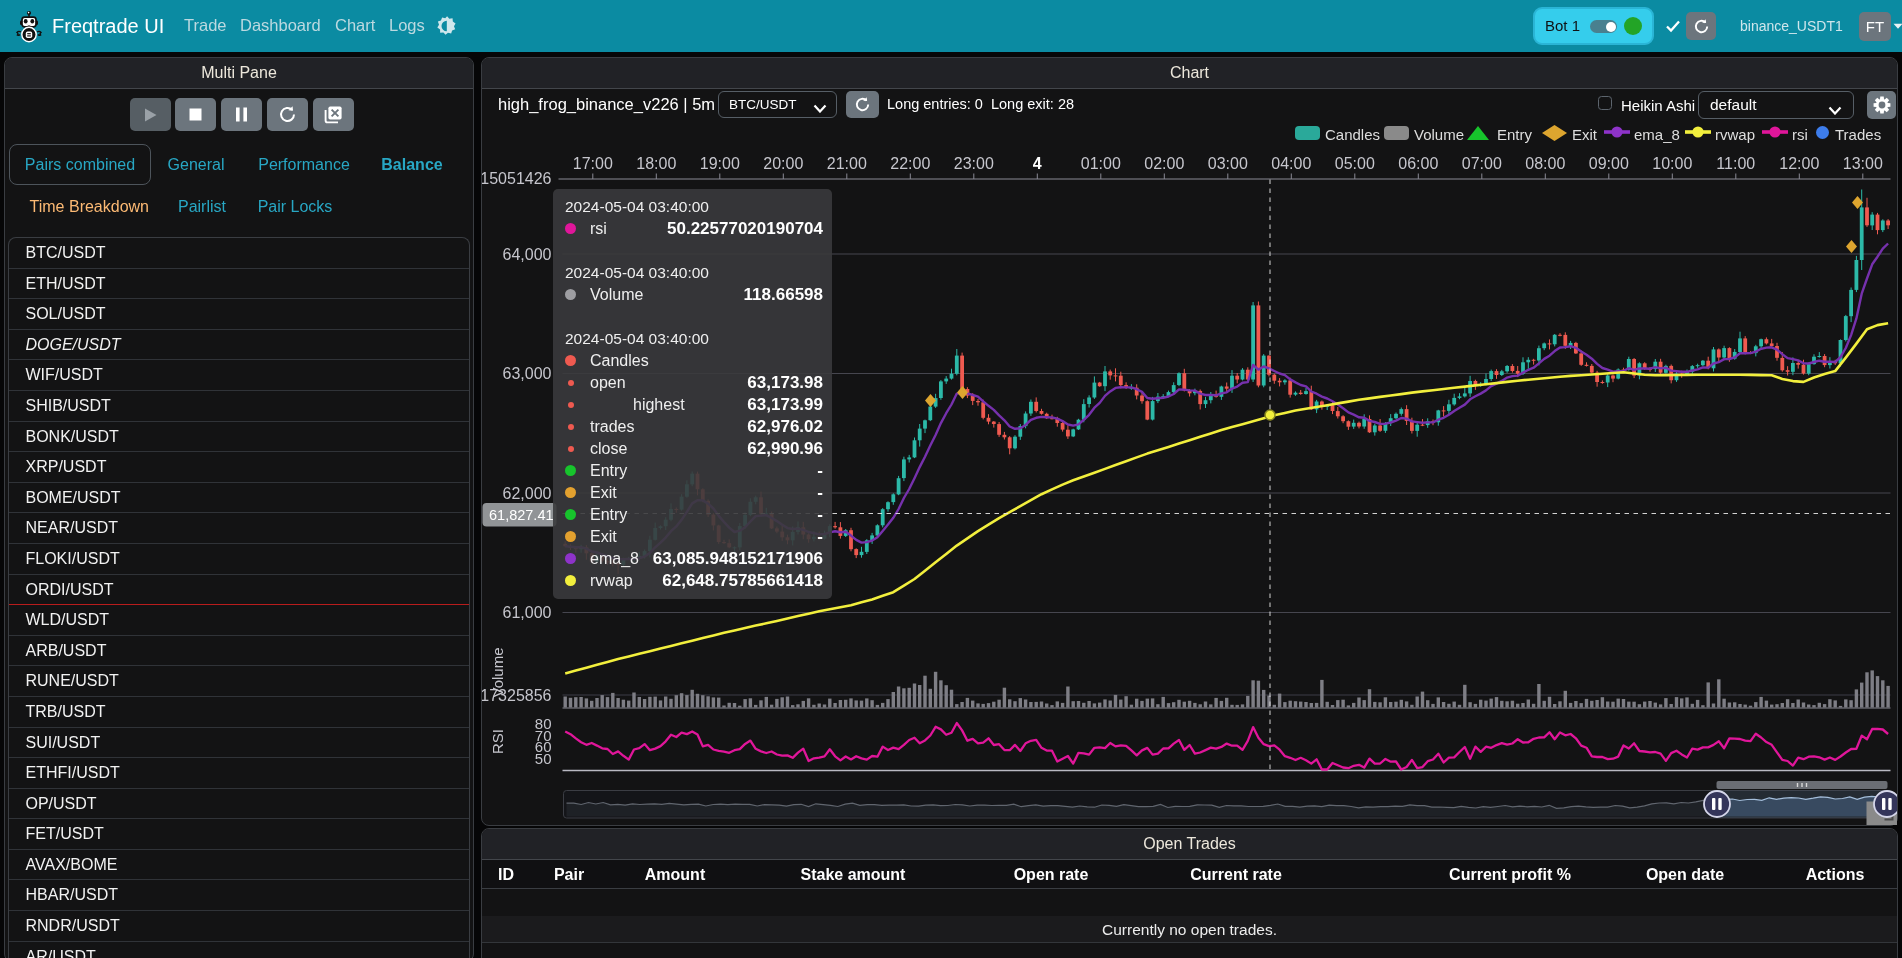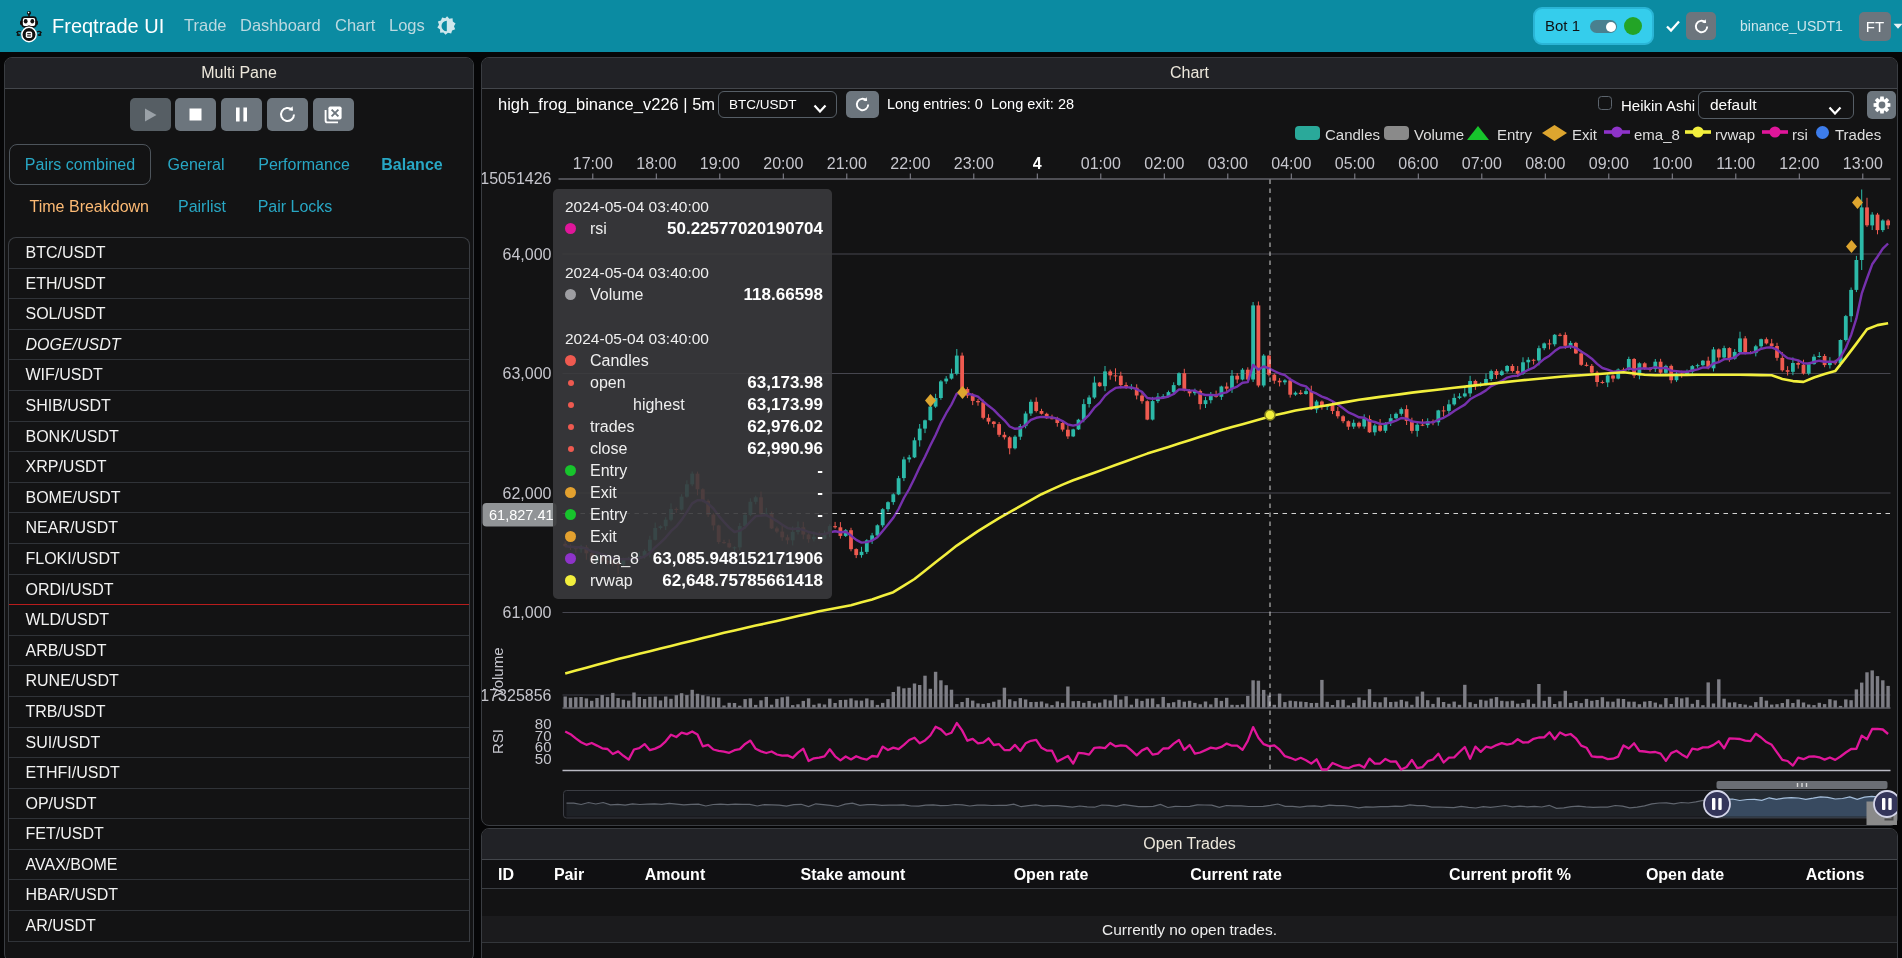--- a/index.html
+++ b/index.html
@@ -121,20 +121,21 @@
       <div style="height:30.6px;line-height:30.2px;padding-left:17px;border-bottom:1px solid #303338;font-size:16px;color:#f2f2f2;">WLD/USDT</div>
       <div style="height:30.6px;line-height:30.2px;padding-left:17px;border-bottom:1px solid #303338;font-size:16px;color:#f2f2f2;">ARB/USDT</div>
       <div style="height:30.6px;line-height:30.2px;padding-left:17px;border-bottom:1px solid #303338;font-size:16px;color:#f2f2f2;">RUNE/USDT</div>
       <div style="height:30.6px;line-height:30.2px;padding-left:17px;border-bottom:1px solid #303338;font-size:16px;color:#f2f2f2;">TRB/USDT</div>
       <div style="height:30.6px;line-height:30.2px;padding-left:17px;border-bottom:1px solid #303338;font-size:16px;color:#f2f2f2;">SUI/USDT</div>
       <div style="height:30.6px;line-height:30.2px;padding-left:17px;border-bottom:1px solid #303338;font-size:16px;color:#f2f2f2;">ETHFI/USDT</div>
       <div style="height:30.6px;line-height:30.2px;padding-left:17px;border-bottom:1px solid #303338;font-size:16px;color:#f2f2f2;">OP/USDT</div>
       <div style="height:30.6px;line-height:30.2px;padding-left:17px;border-bottom:1px solid #303338;font-size:16px;color:#f2f2f2;">FET/USDT</div>
       <div style="height:30.6px;line-height:30.2px;padding-left:17px;border-bottom:1px solid #303338;font-size:16px;color:#f2f2f2;">AVAX/BOME</div>
       <div style="height:30.6px;line-height:30.2px;padding-left:17px;border-bottom:1px solid #303338;font-size:16px;color:#f2f2f2;">HBAR/USDT</div>
+      <div style="height:30.6px;line-height:30.2px;padding-left:17px;border-bottom:1px solid #303338;font-size:16px;color:#f2f2f2;">RNDR/USDT</div>
       <div style="height:30.6px;line-height:30.2px;padding-left:17px;border-bottom:1px solid #303338;font-size:16px;color:#f2f2f2;">AR/USDT</div>
     </div>
 </div>
 
 <div class="panel" style="left:481px;top:57px;width:1417px;height:769px;">
  <div class="phead">Chart</div>
 
 <div class="abs" style="left:16px;top:37px;font-size:16.5px;color:#fff;">high_frog_binance_v226 | 5m</div>
 <div class="sel" style="left:236px;top:33px;width:119px;height:27px;padding-left:10px;font-size:13.5px;">BTC/USDT
   <span style="position:absolute;right:9px;top:9px;"><svg width="14" height="9" viewBox="0 0 14 9">

